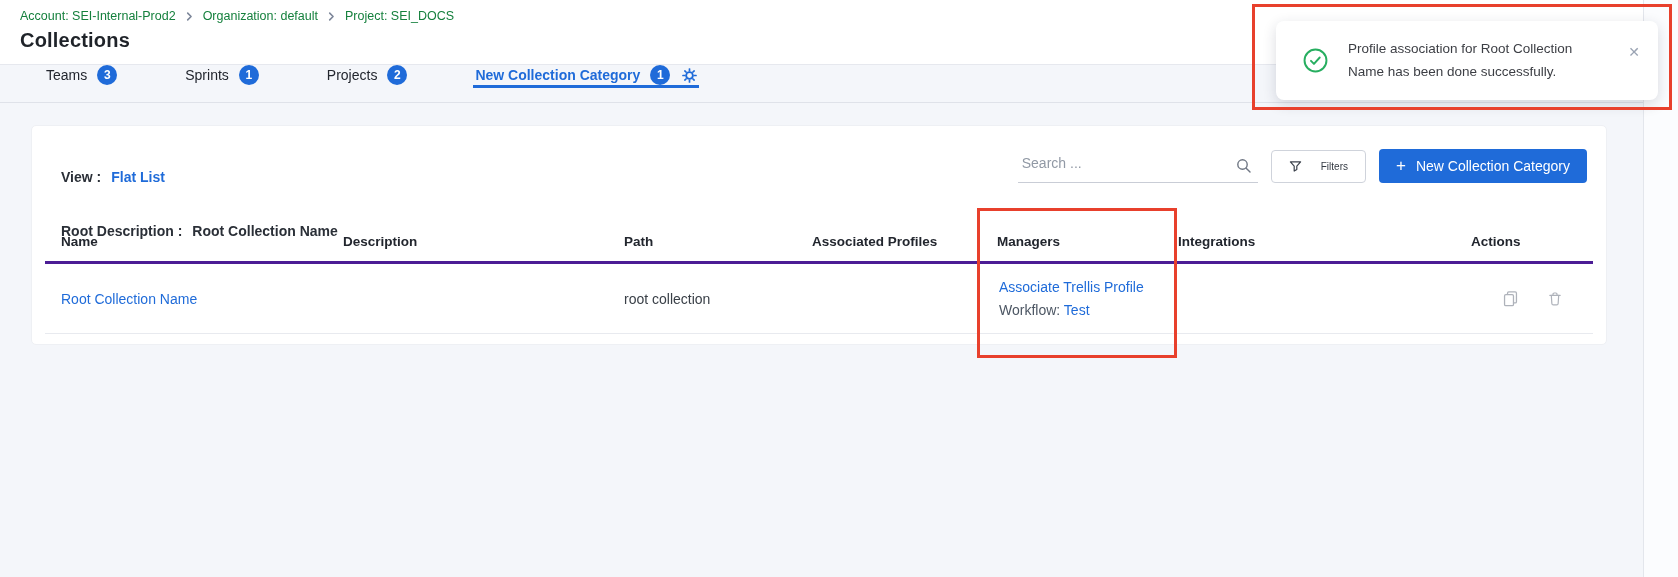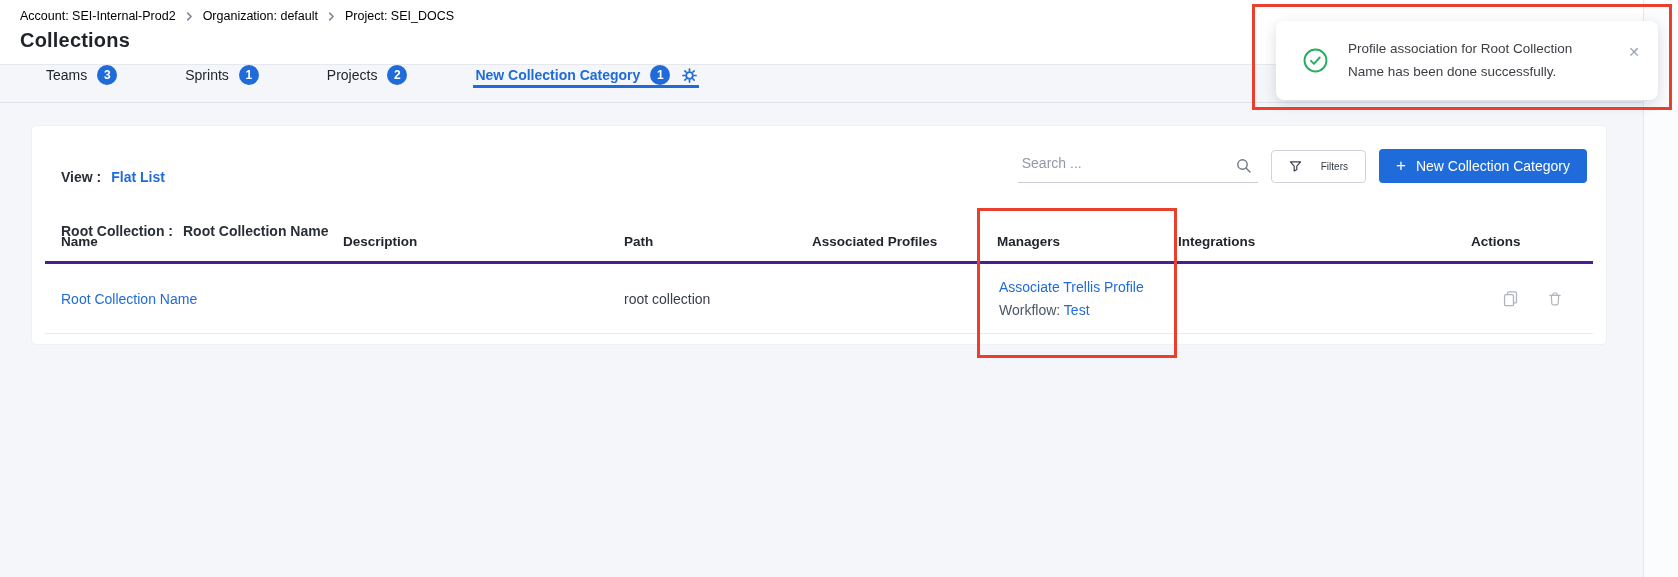--- a/index.html
+++ b/index.html
@@ -5,21 +5,21 @@
   * { margin:0; padding:0; box-sizing:border-box; }
   html,body { background:#eceef3; }
   body { font-family:"Liberation Sans","DejaVu Sans",sans-serif; }
   .stage { position:relative; width:1678px; height:577px; background:#f4f6fa; overflow:hidden; }
 
   
   .top-header { position:absolute; left:0; top:0; width:1678px; height:65px;
                 background:#ffffff; border-bottom:1px solid #e6e8ee; }
   .breadcrumb { position:absolute; left:20px; top:9px; display:flex; align-items:center; gap:9px;
                 font-size:12.5px; }
-  .breadcrumb a { color:#000000; text-decoration:none; cursor:pointer; }
+  .breadcrumb a { color:#15803d; text-decoration:none; cursor:pointer; }
   .crumb-sep { display:flex; align-items:center; }
   .page-title { position:absolute; left:20px; top:29px; font-size:20px; font-weight:700; color:#1f2329; letter-spacing:.2px; }
 
   
   .tabbar { position:absolute; left:0; top:65px; width:1643px; height:38px;
             border-bottom:1px solid #dfe2e9; display:flex; align-items:flex-start; padding-left:44px; }
   .tab { display:flex; align-items:center; gap:10px; font-size:14px; color:#22262e;
          padding:0 2px; margin-right:64px; cursor:pointer; border-bottom:3px solid transparent; }
   .tab.active { color:#1f6bd9; font-weight:600; border-bottom-color:#1f6bd9; }
   .badge { display:inline-flex; align-items:center; justify-content:center;
@@ -147,21 +147,21 @@
   </div>
 
   <div class="card">
 
     <div class="meta-block">
       <div class="meta-line">
         <span class="meta-label">View :</span>
         <a class="meta-link">Flat List</a>
       </div>
       <div class="meta-line">
-        <span class="meta-label">Root Collection :</span>
+        <span class="meta-label">Root Description :</span>
         <span class="meta-value">Root Collection Name</span>
       </div>
     </div>
 
     <div class="toolbar-right">
       <div class="searchbox">
         <input type="text" placeholder="Search ..." style="">
         <span class="search-icon">
           <svg width="16" height="16" viewBox="0 0 16 16" fill="none" stroke="#6f7683" stroke-width="1.4">
             <circle cx="6.5" cy="6.5" r="4.7"></circle>

